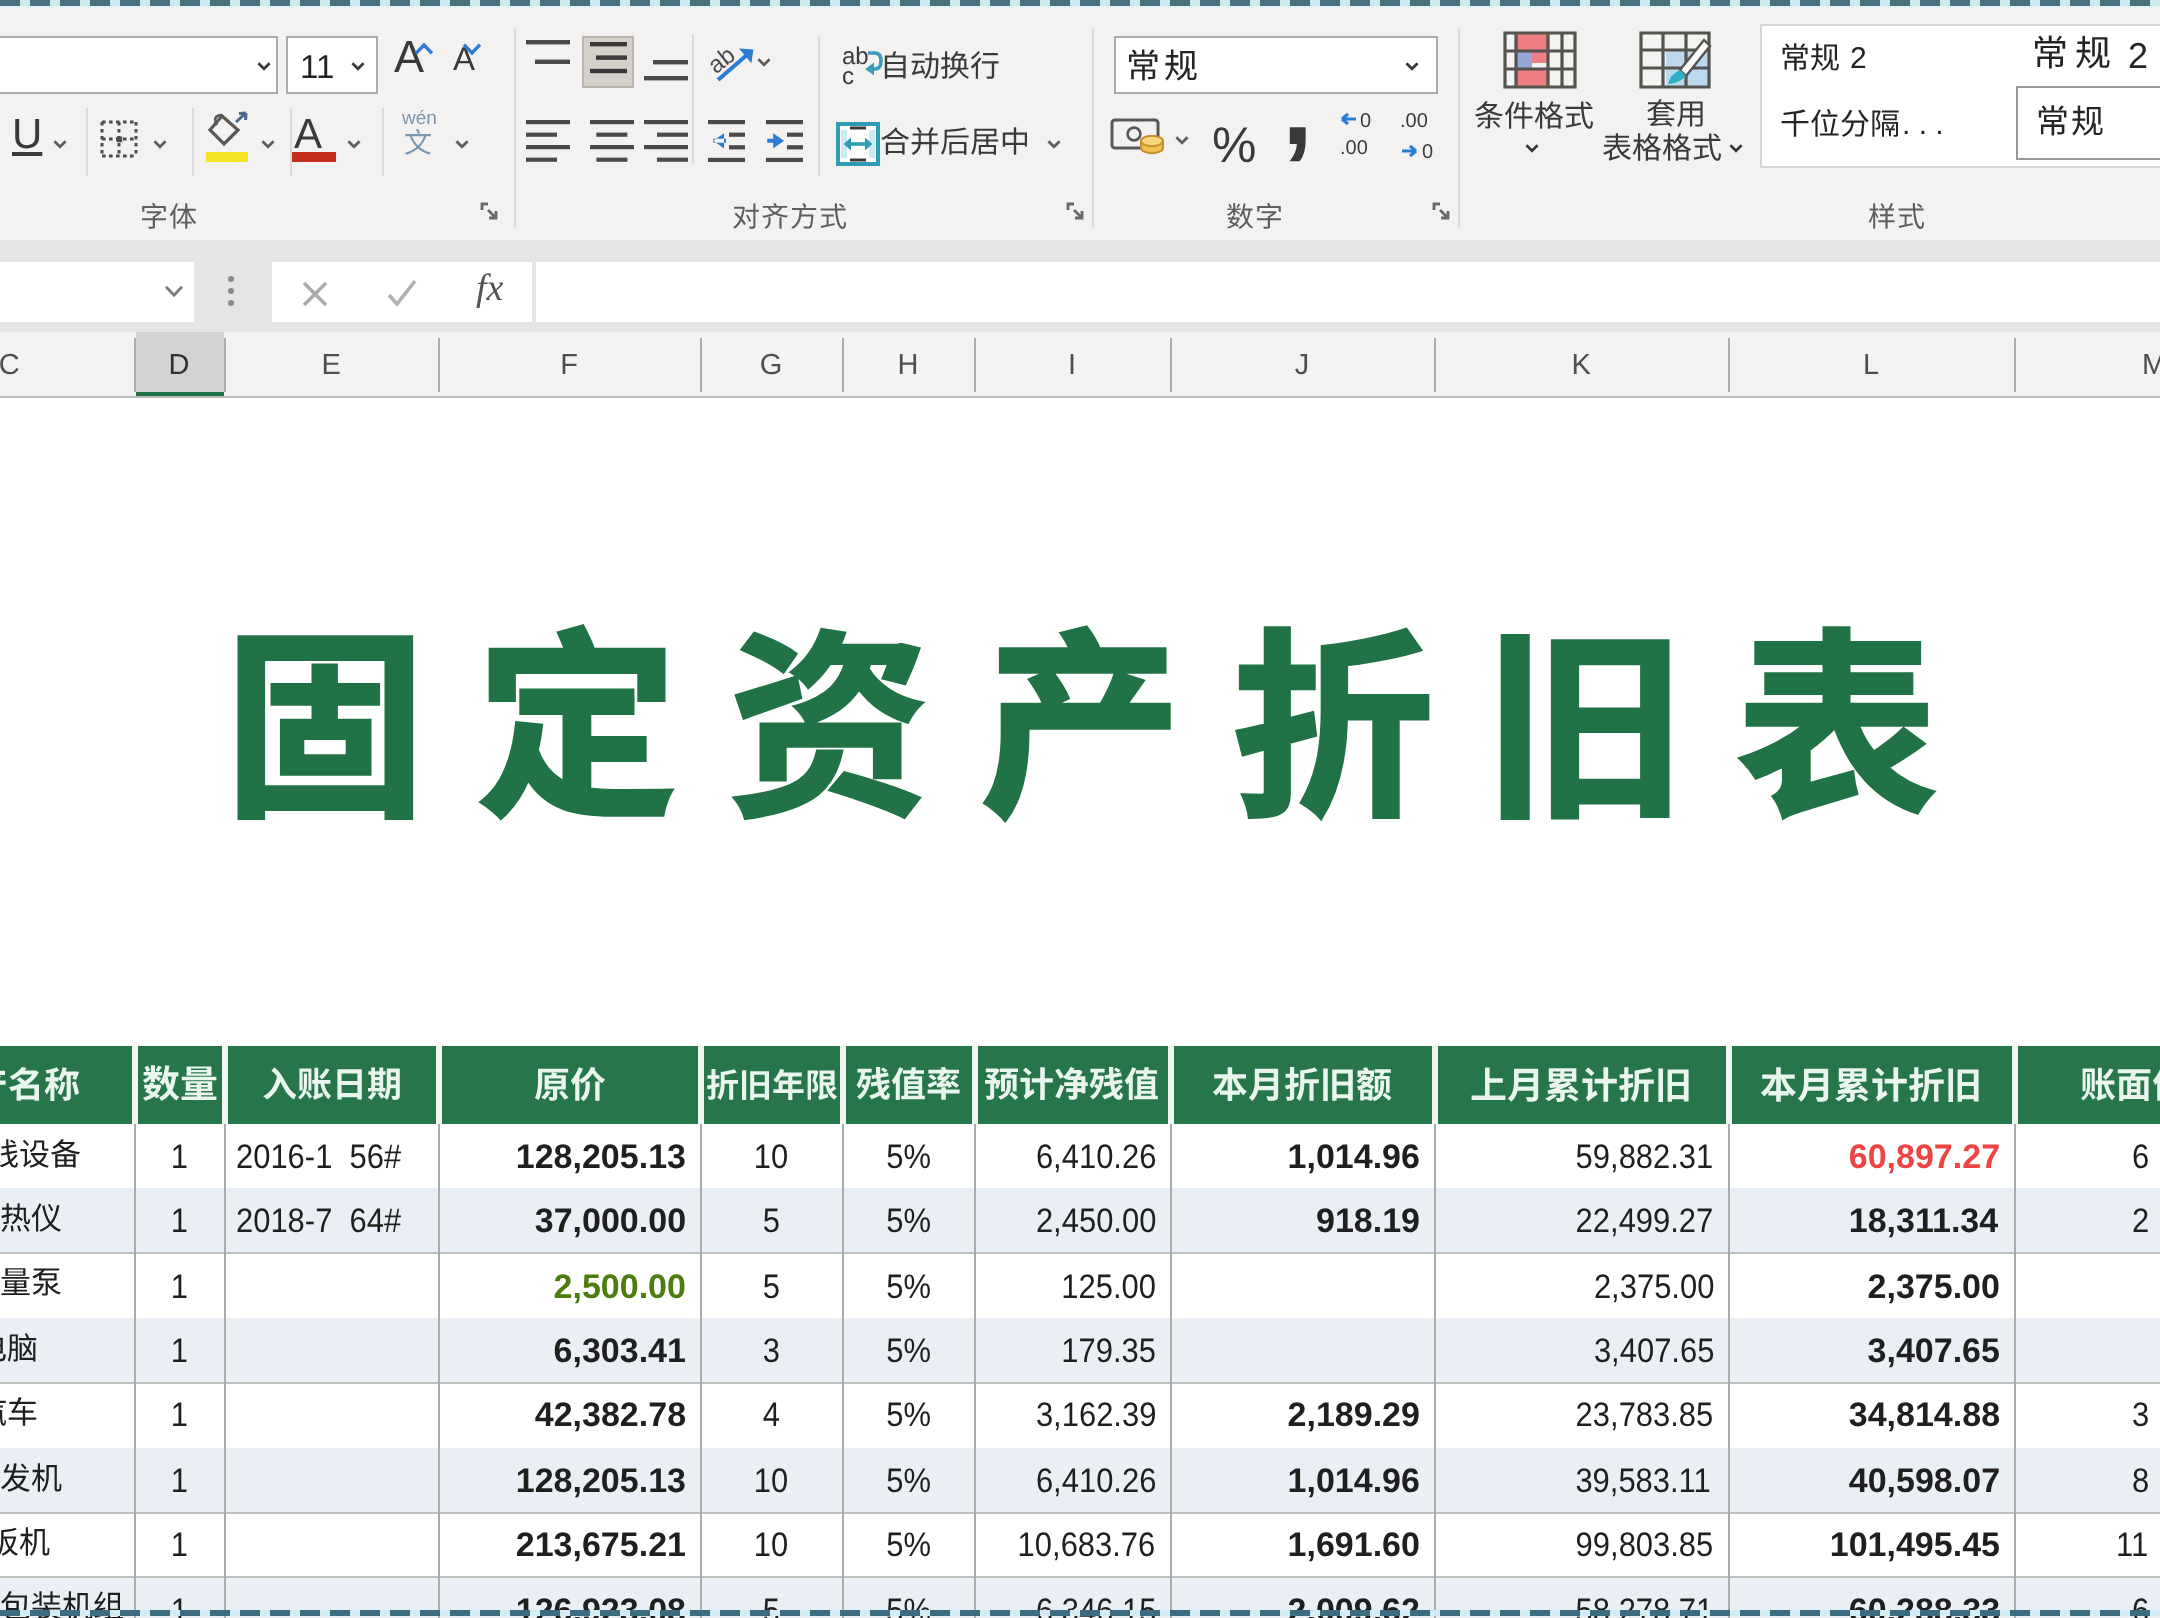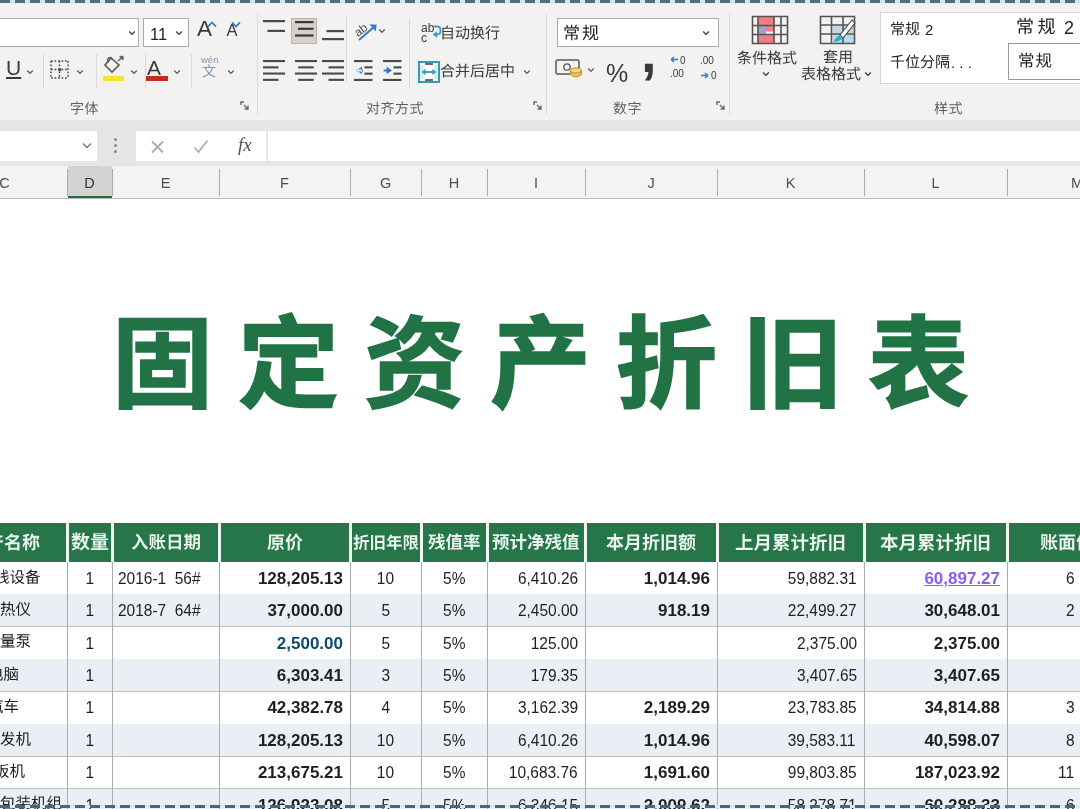--- a/index.html
+++ b/index.html
@@ -329,43 +329,43 @@
     <path d="M0.8 12.8L1.1 13.9C2.5 13.5 4.4 12.9 6.2 12.4L6 11.4C4.1 12 2.1 12.5 0.8 12.8ZM10.9 1.6C11.7 1.9 12.7 2.5 13.2 3L13.8 2.2C13.3 1.8 12.4 1.2 11.6 0.9ZM1.1 7.1C1.3 7 1.7 6.9 3.6 6.6C2.9 7.6 2.3 8.4 2 8.7C1.5 9.3 1.2 9.7 0.8 9.7C1 10 1.1 10.6 1.2 10.8C1.5 10.6 2.1 10.5 6 9.7C5.9 9.5 5.9 9 6 8.7L2.9 9.3C4 7.9 5.2 6.2 6.2 4.5L5.2 3.9C4.9 4.4 4.6 5 4.3 5.6L2.3 5.8C3.2 4.5 4.1 2.8 4.8 1.2L3.7 0.7C3.1 2.5 2 4.5 1.6 5C1.3 5.5 1 5.9 0.7 6C0.9 6.3 1.1 6.9 1.1 7.1ZM13.7 8.2C13.1 9.2 12.3 10.1 11.3 10.9C11 10.1 10.8 9.1 10.7 8L14.6 7.2L14.4 6.2L10.5 6.9C10.4 6.3 10.4 5.6 10.3 4.9L14.2 4.3L14 3.3L10.3 3.8C10.2 2.8 10.2 1.7 10.2 0.6L9.1 0.6C9.1 1.8 9.1 2.9 9.2 4L6.7 4.3L6.9 5.4L9.2 5C9.3 5.8 9.3 6.4 9.4 7.1L6.4 7.7L6.6 8.7L9.6 8.2C9.7 9.5 10 10.6 10.3 11.6C9 12.5 7.5 13.2 5.9 13.6C6.2 13.9 6.5 14.3 6.6 14.6C8.1 14.1 9.5 13.4 10.7 12.6C11.3 14 12.2 14.8 13.3 14.8C14.4 14.8 14.7 14.3 14.9 12.6C14.7 12.5 14.3 12.2 14.1 12C14 13.3 13.8 13.7 13.4 13.7C12.7 13.7 12.2 13.1 11.7 11.9C12.9 11 13.9 9.9 14.7 8.7ZM17.4 1.6C18.2 2.3 19.3 3.4 19.7 4L20.5 3.2C20 2.6 19 1.6 18.2 0.9ZM16.2 5.5L16.2 6.6L18.4 6.6L18.4 12.2C18.4 12.9 17.9 13.4 17.6 13.6C17.8 13.8 18.1 14.3 18.2 14.6C18.4 14.3 18.9 14 21.6 11.9C21.5 11.7 21.3 11.2 21.2 10.9L19.5 12.2L19.5 5.5ZM23.1 1.2L23.1 2.9C23.1 4 22.8 5.3 20.7 6.3C20.9 6.4 21.3 6.9 21.5 7.1C23.7 6.1 24.2 4.4 24.2 2.9L24.2 2.3L27 2.3L27 4.8C27 5.9 27.2 6.4 28.3 6.4C28.4 6.4 29.2 6.4 29.4 6.4C29.7 6.4 30.1 6.4 30.2 6.3C30.2 6 30.2 5.6 30.1 5.3C29.9 5.3 29.6 5.4 29.4 5.4C29.2 5.4 28.5 5.4 28.3 5.4C28.1 5.4 28.1 5.2 28.1 4.8L28.1 1.2ZM28 8.6C27.4 9.8 26.6 10.8 25.6 11.6C24.5 10.8 23.7 9.7 23.1 8.6ZM21.5 7.5L21.5 8.6L22.3 8.6L22 8.6C22.7 10.1 23.5 11.3 24.6 12.3C23.5 13.1 22.1 13.6 20.8 13.9C21 14.1 21.3 14.6 21.3 14.9C22.8 14.5 24.3 13.9 25.5 13C26.7 13.9 28.1 14.5 29.7 14.9C29.9 14.6 30.2 14.1 30.4 13.9C28.9 13.6 27.6 13 26.5 12.3C27.8 11.2 28.8 9.7 29.5 7.7L28.8 7.4L28.6 7.5ZM41.6 3C40.9 3.8 39.9 4.4 38.7 5C37.7 4.5 36.8 3.9 36.1 3.1L36.3 3ZM36.7 0.6C35.9 1.9 34.4 3.5 32.2 4.5C32.4 4.7 32.8 5.1 33 5.4C33.9 4.9 34.6 4.4 35.3 3.9C35.9 4.5 36.7 5.1 37.5 5.6C35.6 6.4 33.5 6.9 31.5 7.2C31.7 7.5 31.9 8 32 8.3C34.2 7.9 36.6 7.3 38.7 6.2C40.7 7.2 43 7.8 45.4 8.1C45.5 7.8 45.8 7.3 46.1 7C43.9 6.8 41.8 6.3 40 5.6C41.4 4.7 42.7 3.7 43.5 2.4L42.8 1.9L42.6 2L37.2 2C37.5 1.6 37.7 1.2 38 0.8ZM34.8 11.6L38.1 11.6L38.1 13.4L34.8 13.4ZM34.8 10.7L34.8 9.1L38.1 9.1L38.1 10.7ZM42.6 11.6L42.6 13.4L39.3 13.4L39.3 11.6ZM42.6 10.7L39.3 10.7L39.3 9.1L42.6 9.1ZM33.6 8.1L33.6 14.9L34.8 14.9L34.8 14.4L42.6 14.4L42.6 14.8L43.8 14.8L43.8 8.1Z" fill="#1f1f1f"></path>
   </svg>
 <div style="position:absolute;left:84.8px;top:568.7px;font:400 17px 'Liberation Sans',sans-serif;color:#1f1f1f;white-space:pre;transform:scaleX(0.91);transform-origin:50% 50%;">1</div>
 <div style="position:absolute;left:118.0px;top:568.7px;font:400 17px 'Liberation Sans',sans-serif;color:#1f1f1f;white-space:pre;transform:scaleX(0.91);transform-origin:0 50%;">2016-1  56#</div>
 <div style="position:absolute;left:257.9px;top:568.7px;font:700 17px 'Liberation Sans',sans-serif;color:#1f1f1f;white-space:pre;">128,205.13</div>
 <div style="position:absolute;left:376.0px;top:568.7px;font:400 17px 'Liberation Sans',sans-serif;color:#1f1f1f;white-space:pre;transform:scaleX(0.91);transform-origin:50% 50%;">10</div>
 <div style="position:absolute;left:441.7px;top:568.7px;font:400 17px 'Liberation Sans',sans-serif;color:#1f1f1f;white-space:pre;transform:scaleX(0.91);transform-origin:50% 50%;">5%</div>
 <div style="position:absolute;left:511.8px;top:568.7px;font:400 17px 'Liberation Sans',sans-serif;color:#1f1f1f;white-space:pre;transform:scaleX(0.91);transform-origin:100% 50%;">6,410.26</div>
 <div style="position:absolute;left:643.8px;top:568.7px;font:700 17px 'Liberation Sans',sans-serif;color:#1f1f1f;white-space:pre;">1,014.96</div>
 <div style="position:absolute;left:781.4px;top:568.7px;font:400 17px 'Liberation Sans',sans-serif;color:#1f1f1f;white-space:pre;transform:scaleX(0.91);transform-origin:100% 50%;">59,882.31</div>
-<div style="position:absolute;left:924.4px;top:568.7px;font:700 17px 'Liberation Sans',sans-serif;color:#8b5cf6;white-space:pre;text-decoration:underline;">60,897.27</div>
+<div style="position:absolute;left:924.4px;top:568.7px;font:700 17px 'Liberation Sans',sans-serif;color:#ef4444;white-space:pre;">60,897.27</div>
 <div style="position:absolute;left:1066.0px;top:568.7px;font:400 17px 'Liberation Sans',sans-serif;color:#1f1f1f;white-space:pre;transform:scaleX(0.91);transform-origin:0 50%;">6</div>
 <div style="position:absolute;left:0;top:594.4px;width:1080px;height:32.4px;background:#eaeef5"></div>
 <div style="position:absolute;left:0;top:626.3px;width:1080px;height:1px;background:#bfbfbf"></div>
 <svg style="position:absolute;left:0.0px;top:601.0px;overflow:visible" width="31" height="20">
     <path d="M5.3 11.9C5.5 12.8 5.6 14.1 5.6 14.8L6.8 14.6C6.8 13.9 6.6 12.7 6.4 11.8ZM8.5 11.9C8.9 12.8 9.3 14 9.5 14.8L10.6 14.5C10.4 13.8 10 12.6 9.6 11.7ZM11.7 11.8C12.5 12.8 13.4 14.1 13.7 14.9L14.8 14.4C14.4 13.6 13.5 12.3 12.7 11.4ZM2.7 11.5C2.2 12.5 1.4 13.7 0.7 14.5L1.8 14.9C2.5 14.1 3.3 12.8 3.8 11.8ZM3.3 0.6L3.3 2.8L1 2.8L1 3.9L3.3 3.9L3.3 6.3L0.7 6.9L1 8.1L3.3 7.4L3.3 9.7C3.3 9.9 3.3 10 3.1 10C2.9 10 2.2 10 1.5 10C1.7 10.3 1.8 10.7 1.9 11C2.9 11 3.5 11 3.9 10.8C4.3 10.7 4.4 10.4 4.4 9.7L4.4 7.1L6.4 6.5L6.3 5.5L4.4 6L4.4 3.9L6.2 3.9L6.2 2.8L4.4 2.8L4.4 0.6ZM8.8 0.6L8.7 2.9L6.6 2.9L6.6 3.9L8.7 3.9C8.6 4.9 8.6 5.8 8.4 6.6L7.1 5.8L6.5 6.6C7 6.9 7.5 7.2 8.1 7.6C7.7 8.7 6.9 9.6 5.7 10.2C6 10.4 6.3 10.8 6.4 11.1C7.7 10.4 8.5 9.4 9 8.2C9.8 8.7 10.4 9.2 10.9 9.5L11.5 8.6C11 8.2 10.2 7.7 9.4 7.2C9.6 6.2 9.7 5.1 9.8 3.9L11.9 3.9C11.8 8.4 11.8 11.2 13.7 11.1C14.6 11.1 14.9 10.6 15.1 8.9C14.8 8.8 14.4 8.6 14.2 8.4C14.1 9.7 14 10.1 13.7 10.1C12.9 10.1 12.9 7.7 13 2.9L9.8 2.9L9.9 0.6ZM23.9 1.4C24.6 2.4 25.3 3.8 25.6 4.6L26.6 4.1C26.3 3.3 25.5 2 24.8 1ZM28.5 1.5C27.9 4.8 27.1 7.7 25.3 10C23.7 7.9 22.8 5 22.3 1.8L21.1 1.9C21.8 5.6 22.8 8.6 24.5 11C23.3 12.2 21.7 13.2 19.7 14C19.9 14.2 20.3 14.6 20.4 14.9C22.4 14.1 24 13.1 25.2 11.8C26.4 13.2 27.8 14.2 29.6 14.9C29.8 14.6 30.2 14.1 30.5 13.9C28.6 13.3 27.2 12.2 26 10.9C28 8.5 29 5.3 29.7 1.7ZM19.6 0.7C18.8 3 17.3 5.4 15.8 6.9C16 7.1 16.3 7.7 16.4 8C17 7.5 17.5 6.8 18 6.1L18 14.8L19.1 14.8L19.1 4.4C19.7 3.3 20.3 2.2 20.7 1Z" fill="#1f1f1f"></path>
   </svg>
 <div style="position:absolute;left:84.8px;top:601.1px;font:400 17px 'Liberation Sans',sans-serif;color:#1f1f1f;white-space:pre;transform:scaleX(0.91);transform-origin:50% 50%;">1</div>
 <div style="position:absolute;left:118.0px;top:601.1px;font:400 17px 'Liberation Sans',sans-serif;color:#1f1f1f;white-space:pre;transform:scaleX(0.91);transform-origin:0 50%;">2018-7  64#</div>
 <div style="position:absolute;left:267.4px;top:601.1px;font:700 17px 'Liberation Sans',sans-serif;color:#1f1f1f;white-space:pre;">37,000.00</div>
 <div style="position:absolute;left:380.8px;top:601.1px;font:400 17px 'Liberation Sans',sans-serif;color:#1f1f1f;white-space:pre;transform:scaleX(0.91);transform-origin:50% 50%;">5</div>
 <div style="position:absolute;left:441.7px;top:601.1px;font:400 17px 'Liberation Sans',sans-serif;color:#1f1f1f;white-space:pre;transform:scaleX(0.91);transform-origin:50% 50%;">5%</div>
 <div style="position:absolute;left:511.8px;top:601.1px;font:400 17px 'Liberation Sans',sans-serif;color:#1f1f1f;white-space:pre;transform:scaleX(0.91);transform-origin:100% 50%;">2,450.00</div>
 <div style="position:absolute;left:658.0px;top:601.1px;font:700 17px 'Liberation Sans',sans-serif;color:#1f1f1f;white-space:pre;">918.19</div>
 <div style="position:absolute;left:781.4px;top:601.1px;font:400 17px 'Liberation Sans',sans-serif;color:#1f1f1f;white-space:pre;transform:scaleX(0.91);transform-origin:100% 50%;">22,499.27</div>
-<div style="position:absolute;left:924.4px;top:601.1px;font:700 17px 'Liberation Sans',sans-serif;color:#1f1f1f;white-space:pre;">30,648.01</div>
+<div style="position:absolute;left:924.4px;top:601.1px;font:700 17px 'Liberation Sans',sans-serif;color:#1f1f1f;white-space:pre;">18,311.34</div>
 <div style="position:absolute;left:1066.0px;top:601.1px;font:400 17px 'Liberation Sans',sans-serif;color:#1f1f1f;white-space:pre;transform:scaleX(0.91);transform-origin:0 50%;">2</div>
 <div style="position:absolute;left:0;top:658.7px;width:1080px;height:1px;background:#bfbfbf"></div>
 <svg style="position:absolute;left:0.0px;top:633.4px;overflow:visible" width="31" height="20">
     <path d="M3.9 3.3L11.6 3.3L11.6 4.2L3.9 4.2ZM3.9 1.8L11.6 1.8L11.6 2.7L3.9 2.7ZM2.7 1.1L2.7 4.9L12.7 4.9L12.7 1.1ZM0.8 5.5L0.8 6.4L14.7 6.4L14.7 5.5ZM3.6 9.4L7.2 9.4L7.2 10.3L3.6 10.3ZM8.3 9.4L12 9.4L12 10.3L8.3 10.3ZM3.6 7.9L7.2 7.9L7.2 8.7L3.6 8.7ZM8.3 7.9L12 7.9L12 8.7L8.3 8.7ZM0.7 13.6L0.7 14.5L14.8 14.5L14.8 13.6L8.3 13.6L8.3 12.7L13.5 12.7L13.5 11.9L8.3 11.9L8.3 11L13.2 11L13.2 7.1L2.5 7.1L2.5 11L7.2 11L7.2 11.9L2 11.9L2 12.7L7.2 12.7L7.2 13.6ZM20.7 4.6L27.1 4.6L27.1 6.2L20.7 6.2ZM16.9 1.3L16.9 2.3L20.9 2.3C19.7 3.6 17.9 4.6 16.2 5.3C16.4 5.5 16.8 6 17 6.2C17.8 5.8 18.7 5.3 19.5 4.7L19.5 7.2L28.3 7.2L28.3 3.6L21 3.6C21.5 3.2 21.9 2.8 22.3 2.3L29.6 2.3L29.6 1.3ZM21.1 8.8L20.9 8.9L16.9 8.9L16.9 9.9L20.5 9.9C19.7 11.6 18.1 12.8 16.3 13.4C16.5 13.6 16.9 14.1 17 14.4C19.2 13.5 21.2 11.8 22 9.1L21.3 8.8ZM22.8 7.4L22.8 13.6C22.8 13.7 22.7 13.8 22.5 13.8C22.3 13.8 21.6 13.8 20.8 13.8C21 14.1 21.1 14.5 21.2 14.8C22.2 14.8 22.9 14.8 23.4 14.7C23.8 14.5 23.9 14.2 23.9 13.6L23.9 10.3C25.4 12.1 27.4 13.6 29.6 14.3C29.8 14 30.1 13.5 30.4 13.2C28.8 12.8 27.4 12 26.2 11.1C27.2 10.5 28.3 9.7 29.2 9.1L28.2 8.3C27.5 9 26.4 9.8 25.4 10.4C24.8 9.8 24.4 9.2 23.9 8.5L23.9 7.4Z" fill="#1f1f1f"></path>
   </svg>
 <div style="position:absolute;left:84.8px;top:633.5px;font:400 17px 'Liberation Sans',sans-serif;color:#1f1f1f;white-space:pre;transform:scaleX(0.91);transform-origin:50% 50%;">1</div>
-<div style="position:absolute;left:276.8px;top:633.5px;font:700 17px 'Liberation Sans',sans-serif;color:#0c4a6e;white-space:pre;">2,500.00</div>
+<div style="position:absolute;left:276.8px;top:633.5px;font:700 17px 'Liberation Sans',sans-serif;color:#4d7c0f;white-space:pre;">2,500.00</div>
 <div style="position:absolute;left:380.8px;top:633.5px;font:400 17px 'Liberation Sans',sans-serif;color:#1f1f1f;white-space:pre;transform:scaleX(0.91);transform-origin:50% 50%;">5</div>
 <div style="position:absolute;left:441.7px;top:633.5px;font:400 17px 'Liberation Sans',sans-serif;color:#1f1f1f;white-space:pre;transform:scaleX(0.91);transform-origin:50% 50%;">5%</div>
 <div style="position:absolute;left:526.0px;top:633.5px;font:400 17px 'Liberation Sans',sans-serif;color:#1f1f1f;white-space:pre;transform:scaleX(0.91);transform-origin:100% 50%;">125.00</div>
 <div style="position:absolute;left:790.8px;top:633.5px;font:400 17px 'Liberation Sans',sans-serif;color:#1f1f1f;white-space:pre;transform:scaleX(0.91);transform-origin:100% 50%;">2,375.00</div>
 <div style="position:absolute;left:933.8px;top:633.5px;font:700 17px 'Liberation Sans',sans-serif;color:#1f1f1f;white-space:pre;">2,375.00</div>
 <div style="position:absolute;left:0;top:659.2px;width:1080px;height:32.4px;background:#eaeef5"></div>
 <div style="position:absolute;left:0;top:691.1px;width:1080px;height:1px;background:#bfbfbf"></div>
 <svg style="position:absolute;left:-12.5px;top:665.8px;overflow:visible" width="31" height="20">
     <path d="M7 7.3L7 9.5L3.2 9.5L3.2 7.3ZM8.2 7.3L12.2 7.3L12.2 9.5L8.2 9.5ZM7 6.2L3.2 6.2L3.2 4L7 4ZM8.2 6.2L8.2 4L12.2 4L12.2 6.2ZM2 2.9L2 11.6L3.2 11.6L3.2 10.7L7 10.7L7 12.3C7 14.1 7.5 14.6 9.3 14.6C9.6 14.6 12.3 14.6 12.7 14.6C14.3 14.6 14.7 13.8 14.9 11.4C14.6 11.3 14.1 11.1 13.7 10.9C13.6 12.9 13.5 13.4 12.6 13.4C12.1 13.4 9.8 13.4 9.3 13.4C8.4 13.4 8.2 13.3 8.2 12.4L8.2 10.7L13.4 10.7L13.4 2.9L8.2 2.9L8.2 0.7L7 0.7L7 2.9ZM26.8 4.4C26.6 5.5 26.2 6.6 25.8 7.5C25.2 6.7 24.6 5.9 24 5.2L23.2 5.8C23.9 6.6 24.6 7.6 25.3 8.5C24.7 9.7 24 10.7 23.1 11.5C23.4 11.7 23.7 12.1 23.9 12.3C24.7 11.5 25.3 10.6 25.9 9.5C26.5 10.3 26.9 11.1 27.2 11.8L28.1 11.1C27.7 10.4 27.1 9.4 26.5 8.5C27 7.3 27.5 6 27.8 4.7ZM24.4 0.9C24.7 1.6 25.2 2.4 25.4 3L21.4 3L21.4 4.1L30.1 4.1L30.1 3L26.2 3L26.6 2.9C26.3 2.3 25.8 1.3 25.4 0.6ZM28.6 5.3L28.6 12.9L22.9 12.9L22.9 5.3L21.8 5.3L21.8 14L28.6 14L28.6 14.8L29.7 14.8L29.7 5.3ZM19.9 2.1L19.9 4.8L17.9 4.8L17.9 2.1ZM16.9 1.2L16.9 6.9C16.9 9.1 16.8 12.2 15.9 14.3C16.2 14.4 16.6 14.7 16.8 14.9C17.5 13.4 17.7 11.3 17.8 9.4L19.9 9.4L19.9 13.5C19.9 13.7 19.9 13.7 19.7 13.7C19.5 13.7 19.1 13.7 18.5 13.7C18.7 14 18.8 14.5 18.9 14.8C19.6 14.8 20.1 14.7 20.5 14.6C20.8 14.4 20.9 14.1 20.9 13.5L20.9 1.2ZM19.9 5.8L19.9 8.4L17.9 8.4L17.9 6.9L17.9 5.8Z" fill="#1f1f1f"></path>
   </svg>
@@ -407,21 +407,21 @@
 <svg style="position:absolute;left:-6.0px;top:763.0px;overflow:visible" width="31" height="20">
     <path d="M3.1 0.6L3.1 3.6L0.9 3.6L0.9 4.7L3 4.7C2.5 6.8 1.5 9.3 0.5 10.6C0.7 10.9 1 11.4 1.1 11.7C1.8 10.6 2.5 8.9 3.1 7.1L3.1 14.9L4.1 14.9L4.1 6.6C4.6 7.4 5.1 8.3 5.3 8.9L6 8C5.7 7.5 4.5 5.7 4.1 5.2L4.1 4.7L6 4.7L6 3.6L4.1 3.6L4.1 0.6ZM13.6 0.9C12.1 1.6 9.1 1.9 6.6 2.1L6.6 5.9C6.6 8.3 6.5 11.8 4.7 14.3C5 14.4 5.5 14.7 5.7 14.9C7.4 12.5 7.7 8.9 7.8 6.3L8.2 6.3C8.7 8.2 9.4 10 10.3 11.4C9.3 12.6 8.1 13.4 6.8 13.9C7.1 14.2 7.4 14.6 7.5 14.9C8.8 14.3 10 13.5 11 12.4C11.8 13.5 12.9 14.3 14.2 14.9C14.4 14.6 14.7 14.1 15 13.9C13.7 13.4 12.6 12.6 11.7 11.5C12.8 9.9 13.7 7.9 14.1 5.4L13.4 5.2L13.2 5.2L7.8 5.2L7.8 3C10.1 2.9 12.8 2.5 14.4 1.8ZM12.8 6.3C12.4 7.9 11.8 9.3 11 10.5C10.2 9.3 9.7 7.8 9.3 6.3ZM23.2 1.5L23.2 6.5C23.2 8.9 23 12 20.9 14.1C21.2 14.3 21.6 14.7 21.8 14.9C24 12.6 24.4 9.1 24.4 6.5L24.4 2.6L27.3 2.6L27.3 12.6C27.3 13.9 27.4 14.2 27.6 14.4C27.9 14.6 28.2 14.7 28.5 14.7C28.7 14.7 29.1 14.7 29.3 14.7C29.6 14.7 29.9 14.7 30.1 14.5C30.3 14.4 30.5 14.1 30.6 13.6C30.6 13.3 30.7 12.1 30.7 11.2C30.4 11.1 30 10.9 29.8 10.7C29.8 11.8 29.8 12.6 29.7 12.9C29.7 13.3 29.7 13.4 29.6 13.5C29.5 13.6 29.4 13.6 29.2 13.6C29.1 13.6 28.9 13.6 28.8 13.6C28.7 13.6 28.6 13.6 28.5 13.5C28.4 13.5 28.4 13.2 28.4 12.7L28.4 1.5ZM18.9 0.6L18.9 3.9L16.3 3.9L16.3 5.1L18.7 5.1C18.2 7.2 17 9.6 15.9 10.9C16.1 11.2 16.4 11.7 16.5 12C17.4 10.9 18.2 9.2 18.9 7.3L18.9 14.9L20 14.9L20 7.8C20.6 8.5 21.3 9.5 21.7 10L22.4 9.1C22 8.6 20.6 7 20 6.4L20 5.1L22.3 5.1L22.3 3.9L20 3.9L20 0.6Z" fill="#1f1f1f"></path>
   </svg>
 <div style="position:absolute;left:84.8px;top:763.1px;font:400 17px 'Liberation Sans',sans-serif;color:#1f1f1f;white-space:pre;transform:scaleX(0.91);transform-origin:50% 50%;">1</div>
 <div style="position:absolute;left:257.9px;top:763.1px;font:700 17px 'Liberation Sans',sans-serif;color:#1f1f1f;white-space:pre;">213,675.21</div>
 <div style="position:absolute;left:376.0px;top:763.1px;font:400 17px 'Liberation Sans',sans-serif;color:#1f1f1f;white-space:pre;transform:scaleX(0.91);transform-origin:50% 50%;">10</div>
 <div style="position:absolute;left:441.7px;top:763.1px;font:400 17px 'Liberation Sans',sans-serif;color:#1f1f1f;white-space:pre;transform:scaleX(0.91);transform-origin:50% 50%;">5%</div>
 <div style="position:absolute;left:502.4px;top:763.1px;font:400 17px 'Liberation Sans',sans-serif;color:#1f1f1f;white-space:pre;transform:scaleX(0.91);transform-origin:100% 50%;">10,683.76</div>
 <div style="position:absolute;left:643.8px;top:763.1px;font:700 17px 'Liberation Sans',sans-serif;color:#1f1f1f;white-space:pre;">1,691.60</div>
 <div style="position:absolute;left:781.4px;top:763.1px;font:400 17px 'Liberation Sans',sans-serif;color:#1f1f1f;white-space:pre;transform:scaleX(0.91);transform-origin:100% 50%;">99,803.85</div>
-<div style="position:absolute;left:914.9px;top:763.1px;font:700 17px 'Liberation Sans',sans-serif;color:#1f1f1f;white-space:pre;">187,023.92</div>
+<div style="position:absolute;left:914.9px;top:763.1px;font:700 17px 'Liberation Sans',sans-serif;color:#1f1f1f;white-space:pre;">101,495.45</div>
 <div style="position:absolute;left:1058.0px;top:763.1px;font:400 17px 'Liberation Sans',sans-serif;color:#1f1f1f;white-space:pre;transform:scaleX(0.91);transform-origin:0 50%;">11</div>
 <div style="position:absolute;left:0;top:788.8px;width:1080px;height:32.4px;background:#eaeef5"></div>
 
 <svg style="position:absolute;left:0.0px;top:795.4px;overflow:visible" width="62" height="20">
     <path d="M4.7 0.5C3.8 2.7 2.2 4.7 0.5 5.9C0.8 6.1 1.3 6.6 1.5 6.8C2.4 6 3.4 5 4.2 3.8L12.3 3.8C12.2 8.1 12 9.7 11.7 10.1C11.6 10.3 11.5 10.3 11.2 10.3C11 10.3 10.3 10.3 9.7 10.2C9.8 10.5 10 11 10 11.3C10.7 11.4 11.4 11.4 11.8 11.3C12.2 11.3 12.5 11.2 12.8 10.8C13.2 10.2 13.4 8.4 13.5 3.3C13.5 3.1 13.5 2.7 13.5 2.7L4.9 2.7C5.3 2.1 5.6 1.5 5.9 0.9ZM4.2 6.5L8.2 6.5L8.2 9L4.2 9ZM3 5.4L3 12.4C3 14.1 3.8 14.6 6.2 14.6C6.7 14.6 11.5 14.6 12.1 14.6C14.2 14.6 14.6 14 14.9 11.9C14.6 11.9 14.1 11.7 13.8 11.5C13.6 13.1 13.4 13.5 12.1 13.5C11 13.5 6.9 13.5 6.1 13.5C4.5 13.5 4.2 13.2 4.2 12.4L4.2 10L9.4 10L9.4 5.4ZM16.6 2.1C17.3 2.6 18.1 3.3 18.4 3.8L19.2 3.1C18.8 2.6 17.9 1.9 17.3 1.5ZM22.3 7.8C22.5 8.1 22.7 8.5 22.8 8.9L16.3 8.9L16.3 9.8L21.7 9.8C20.3 10.8 18.1 11.7 16.1 12.1C16.3 12.3 16.6 12.7 16.7 12.9C17.7 12.7 18.6 12.4 19.5 12L19.5 13C19.5 13.7 19 13.9 18.7 14C18.9 14.2 19 14.7 19.1 15C19.4 14.8 20 14.6 24.4 13.6C24.4 13.4 24.4 13 24.5 12.7L20.7 13.5L20.7 11.5C21.6 11 22.5 10.4 23.2 9.8C24.4 12.3 26.7 14 29.7 14.8C29.9 14.5 30.2 14 30.4 13.8C28.9 13.5 27.6 13 26.6 12.3C27.5 11.8 28.6 11.3 29.4 10.7L28.5 10.1C27.9 10.6 26.8 11.2 25.9 11.7C25.2 11.2 24.7 10.5 24.3 9.8L30.2 9.8L30.2 8.9L24.1 8.9C24 8.4 23.7 7.9 23.4 7.5ZM25.2 0.6L25.2 2.8L21.5 2.8L21.5 3.8L25.2 3.8L25.2 6.2L21.9 6.2L21.9 7.3L29.7 7.3L29.7 6.2L26.3 6.2L26.3 3.8L30 3.8L30 2.8L26.3 2.8L26.3 0.6ZM16.1 6.1L16.5 7.1L19.7 5.6L19.7 7.9L20.8 7.9L20.8 0.6L19.7 0.6L19.7 4.5C18.4 5.1 17 5.8 16.1 6.1ZM38.7 1.5L38.7 6.5C38.7 8.9 38.5 12 36.4 14.1C36.7 14.3 37.1 14.7 37.3 14.9C39.5 12.6 39.9 9.1 39.9 6.5L39.9 2.6L42.8 2.6L42.8 12.6C42.8 13.9 42.9 14.2 43.1 14.4C43.4 14.6 43.7 14.7 44 14.7C44.2 14.7 44.6 14.7 44.8 14.7C45.1 14.7 45.4 14.7 45.6 14.5C45.8 14.4 46 14.1 46.1 13.6C46.1 13.3 46.2 12.1 46.2 11.2C45.9 11.1 45.5 10.9 45.3 10.7C45.3 11.8 45.3 12.6 45.2 12.9C45.2 13.3 45.2 13.4 45.1 13.5C45 13.6 44.9 13.6 44.7 13.6C44.6 13.6 44.4 13.6 44.3 13.6C44.2 13.6 44.1 13.6 44 13.5C43.9 13.5 43.9 13.2 43.9 12.7L43.9 1.5ZM34.4 0.6L34.4 3.9L31.8 3.9L31.8 5.1L34.2 5.1C33.7 7.2 32.5 9.6 31.4 10.9C31.6 11.2 31.9 11.7 32 12C32.9 10.9 33.7 9.2 34.4 7.3L34.4 14.9L35.5 14.9L35.5 7.8C36.1 8.5 36.8 9.5 37.2 10L37.9 9.1C37.5 8.6 36.1 7 35.5 6.4L35.5 5.1L37.8 5.1L37.8 3.9L35.5 3.9L35.5 0.6ZM47.2 12.7L47.5 13.9C48.9 13.5 50.9 13 52.7 12.5L52.6 11.5C50.6 12 48.6 12.5 47.2 12.7ZM54 1.4L54 13.5L52.4 13.5L52.4 14.5L61.4 14.5L61.4 13.5L60 13.5L60 1.4ZM55.1 13.5L55.1 10.4L58.9 10.4L58.9 13.5ZM55.1 6.4L58.9 6.4L58.9 9.4L55.1 9.4ZM55.1 5.3L55.1 2.5L58.9 2.5L58.9 5.3ZM47.5 7.1C47.8 7 48.1 6.9 50.3 6.6C49.5 7.6 48.8 8.4 48.5 8.8C48 9.3 47.6 9.7 47.3 9.8C47.4 10.1 47.6 10.6 47.6 10.8C48 10.6 48.5 10.5 52.7 9.6C52.7 9.4 52.7 9 52.7 8.7L49.3 9.3C50.6 7.9 51.9 6.2 52.9 4.5L52 3.9C51.7 4.5 51.3 5 51 5.6L48.7 5.8C49.7 4.5 50.7 2.8 51.4 1.1L50.4 0.6C49.7 2.5 48.5 4.5 48.1 5C47.7 5.6 47.4 5.9 47.2 6C47.3 6.3 47.5 6.9 47.5 7.1Z" fill="#1f1f1f"></path>
   </svg>
 <div style="position:absolute;left:84.8px;top:795.5px;font:400 17px 'Liberation Sans',sans-serif;color:#1f1f1f;white-space:pre;transform:scaleX(0.91);transform-origin:50% 50%;">1</div>
 <div style="position:absolute;left:257.9px;top:795.5px;font:700 17px 'Liberation Sans',sans-serif;color:#1f1f1f;white-space:pre;">126,923.08</div>
 <div style="position:absolute;left:380.8px;top:795.5px;font:400 17px 'Liberation Sans',sans-serif;color:#1f1f1f;white-space:pre;transform:scaleX(0.91);transform-origin:50% 50%;">5</div>
 <div style="position:absolute;left:441.7px;top:795.5px;font:400 17px 'Liberation Sans',sans-serif;color:#1f1f1f;white-space:pre;transform:scaleX(0.91);transform-origin:50% 50%;">5%</div>

